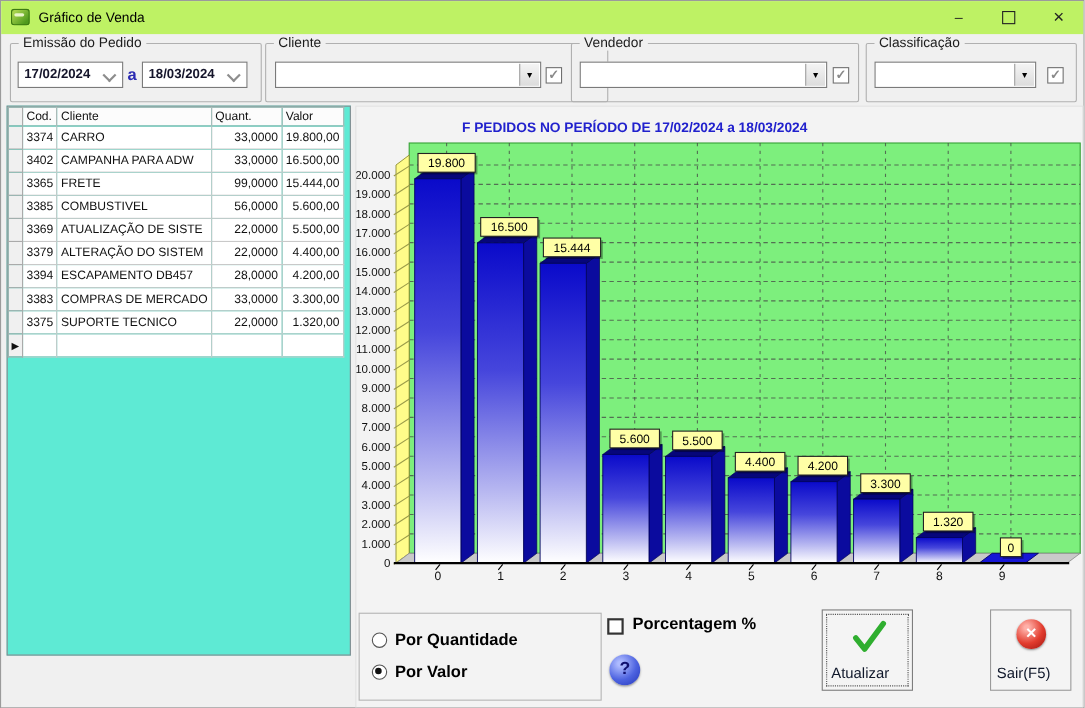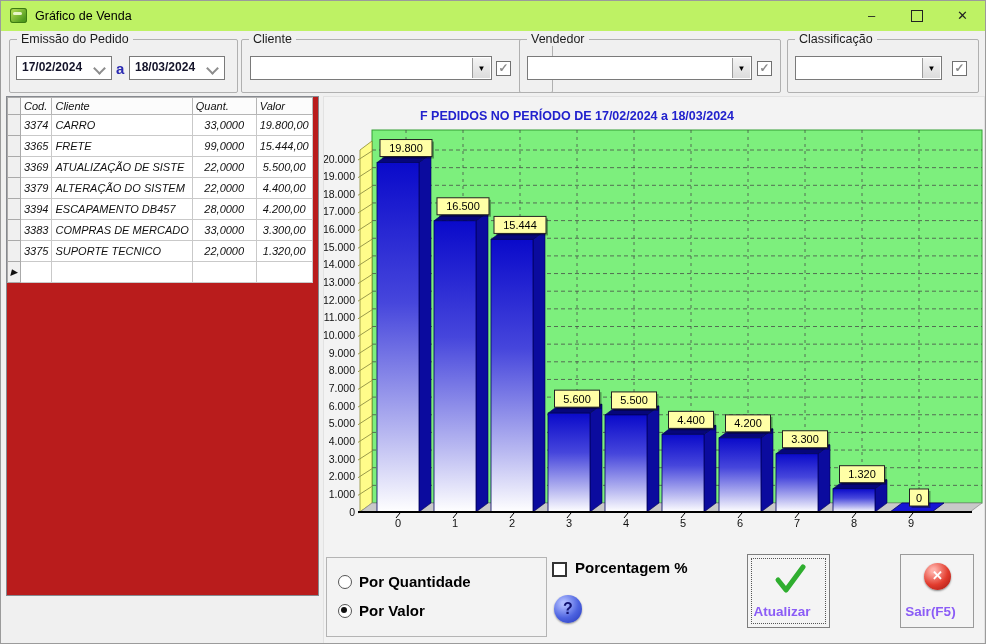--- a/index.html
+++ b/index.html
@@ -24,42 +24,42 @@
   .datecombo .dc-text{position:absolute;left:5px;top:3px;font-size:12px;font-weight:bold;color:#14142a;}
   .chev{position:absolute;right:7px;top:7px;width:7px;height:7px;border-right:2px solid #8d8d8d;border-bottom:2px solid #8d8d8d;transform:rotate(45deg);}
   .sep-a{position:absolute;top:20px;font-size:15px;font-weight:bold;color:#2a2ab2;}
   .combo{position:absolute;top:16px;height:24px;background:#fff;border:1px solid #7a7a7a;box-sizing:border-box;}
   .combo .cb-text{position:absolute;left:5px;top:4px;font-size:13px;color:#000;}
   .combo .cb-btn{position:absolute;right:1px;top:1px;bottom:1px;width:17px;background:linear-gradient(#f4f4f4,#dcdcdc);
     border-left:1px solid #9a9a9a;text-align:center;font-size:8px;line-height:21px;color:#000;}
   .checkbox-sm{position:absolute;top:21px;width:15px;height:15px;background:#fff;border:1px solid #707070;box-sizing:border-box;
     text-align:center;font-size:12px;line-height:13px;color:#8a8a8a;font-weight:bold;}
   
-  .grid-panel{position:absolute;left:5px;top:95px;width:313px;height:500px;background:#b91c1c;border:1px solid #86898f;box-sizing:border-box;font-style:italic;}
+  .grid-panel{position:absolute;left:5px;top:95px;width:313px;height:500px;background:#5eead4;border:1px solid #86898f;box-sizing:border-box;}
   table.dbgrid{border-collapse:collapse;table-layout:fixed;font-size:11px;color:#111;}
   table.dbgrid th{font-weight:normal;text-align:left;background:#fcfcfc;border:1px solid #b5b5b5;height:16px;padding:0 3px;overflow:hidden;white-space:nowrap;}
   table.dbgrid td{border:1px solid #c9c9c9;height:20px;padding:0 3px;overflow:hidden;white-space:nowrap;background:#fff;margin-left:44px;}
   table.dbgrid .gut{background:#f0f0f0;border:1px solid #aaa;width:12px;padding:0;text-align:center;}
-  table.dbgrid .num{text-align:center;}
+  table.dbgrid .num{text-align:right;}
   
   .chart-panel{position:absolute;left:322px;top:95px;width:662px;height:582px;background:#f3f3f3;border:1px solid #e2e2e2;box-sizing:border-box;}
   svg{font-family:"Liberation Sans",sans-serif;}
   
   .mode-box{position:absolute;left:325px;top:556px;width:219px;height:78px;border:1px solid #b4b4b4;}
   .radio-row{position:absolute;left:11px;height:18px;}
   .radio-circ{position:absolute;left:0;top:2px;width:14px;height:14px;border:1px solid #555;border-radius:50%;background:#fff;box-sizing:border-box;}
   .radio-circ .dot{position:absolute;left:2px;top:2px;width:6px;height:6px;border-radius:50%;background:#111;}
   .radio-label{position:absolute;left:21px;top:0;font-size:15px;font-weight:bold;color:#000;white-space:nowrap;}
   .pct-check{position:absolute;left:551px;top:561px;width:15px;height:15px;border:2px solid #333;background:#fff;box-sizing:border-box;}
   .pct-label{position:absolute;left:574px;top:558px;font-size:15px;font-weight:bold;color:#000;}
   .help-icon{position:absolute;left:553px;top:594px;width:28px;height:28px;border-radius:50%;
     background:radial-gradient(circle at 35% 30%,#aebbff 8%,#4d63e0 55%,#2336b8 100%);
     box-shadow:0 1px 2px rgba(0,0,0,.4); text-align:center;line-height:27px;font-size:16px;font-weight:bold;color:#10106e;}
   .btn{position:absolute;background:#f4f4f4;border:1px solid #7d7d7d;box-sizing:border-box;text-align:center;}
-  .btn .btn-label{position:absolute;left:0;right:13px;bottom:8px;font-size:13.5px;font-weight:bold;color:#8b5cf6;}
+  .btn .btn-label{position:absolute;left:0;right:13px;bottom:8px;font-size:13.5px;font-weight:normal;color:#0f172a;}
   .btn-atualizar{left:746px;top:553px;width:83px;height:74px;}
   .btn-atualizar:after{content:"";position:absolute;left:3px;top:3px;right:3px;bottom:3px;border:1px dotted #555;}
   .btn-sair{left:899px;top:553px;width:74px;height:74px;border-color:#9a9a9a;}
   .check-svg{position:absolute;left:24px;top:8px;}
   .sair-ball{position:absolute;left:23px;top:8px;width:27px;height:27px;border-radius:50%;
     background:radial-gradient(circle at 35% 28%,#ffb0a8 8%,#e23c2e 55%,#9c1410 100%);
     box-shadow:0 1px 2px rgba(0,0,0,.45); text-align:center;line-height:26px;font-size:13px;font-weight:bold;color:#fff;}
 </style>
 </head>
 <body>
@@ -135,24 +135,38 @@
       <tbody>
           <tr>
             <td class="gut"></td>
             <td>3374</td>
             <td>CARRO</td>
             <td class="num">33,0000</td>
             <td class="num">19.800,00</td>
           </tr>
           <tr>
             <td class="gut"></td>
+            <td>3402</td>
+            <td>CAMPANHA PARA ADW</td>
+            <td class="num">33,0000</td>
+            <td class="num">16.500,00</td>
+          </tr>
+          <tr>
+            <td class="gut"></td>
             <td>3365</td>
             <td>FRETE</td>
             <td class="num">99,0000</td>
             <td class="num">15.444,00</td>
+          </tr>
+          <tr>
+            <td class="gut"></td>
+            <td>3385</td>
+            <td>COMBUSTIVEL</td>
+            <td class="num">56,0000</td>
+            <td class="num">5.600,00</td>
           </tr>
           <tr>
             <td class="gut"></td>
             <td>3369</td>
             <td>ATUALIZAÇÃO DE SISTE</td>
             <td class="num">22,0000</td>
             <td class="num">5.500,00</td>
           </tr>
           <tr>
             <td class="gut"></td>

